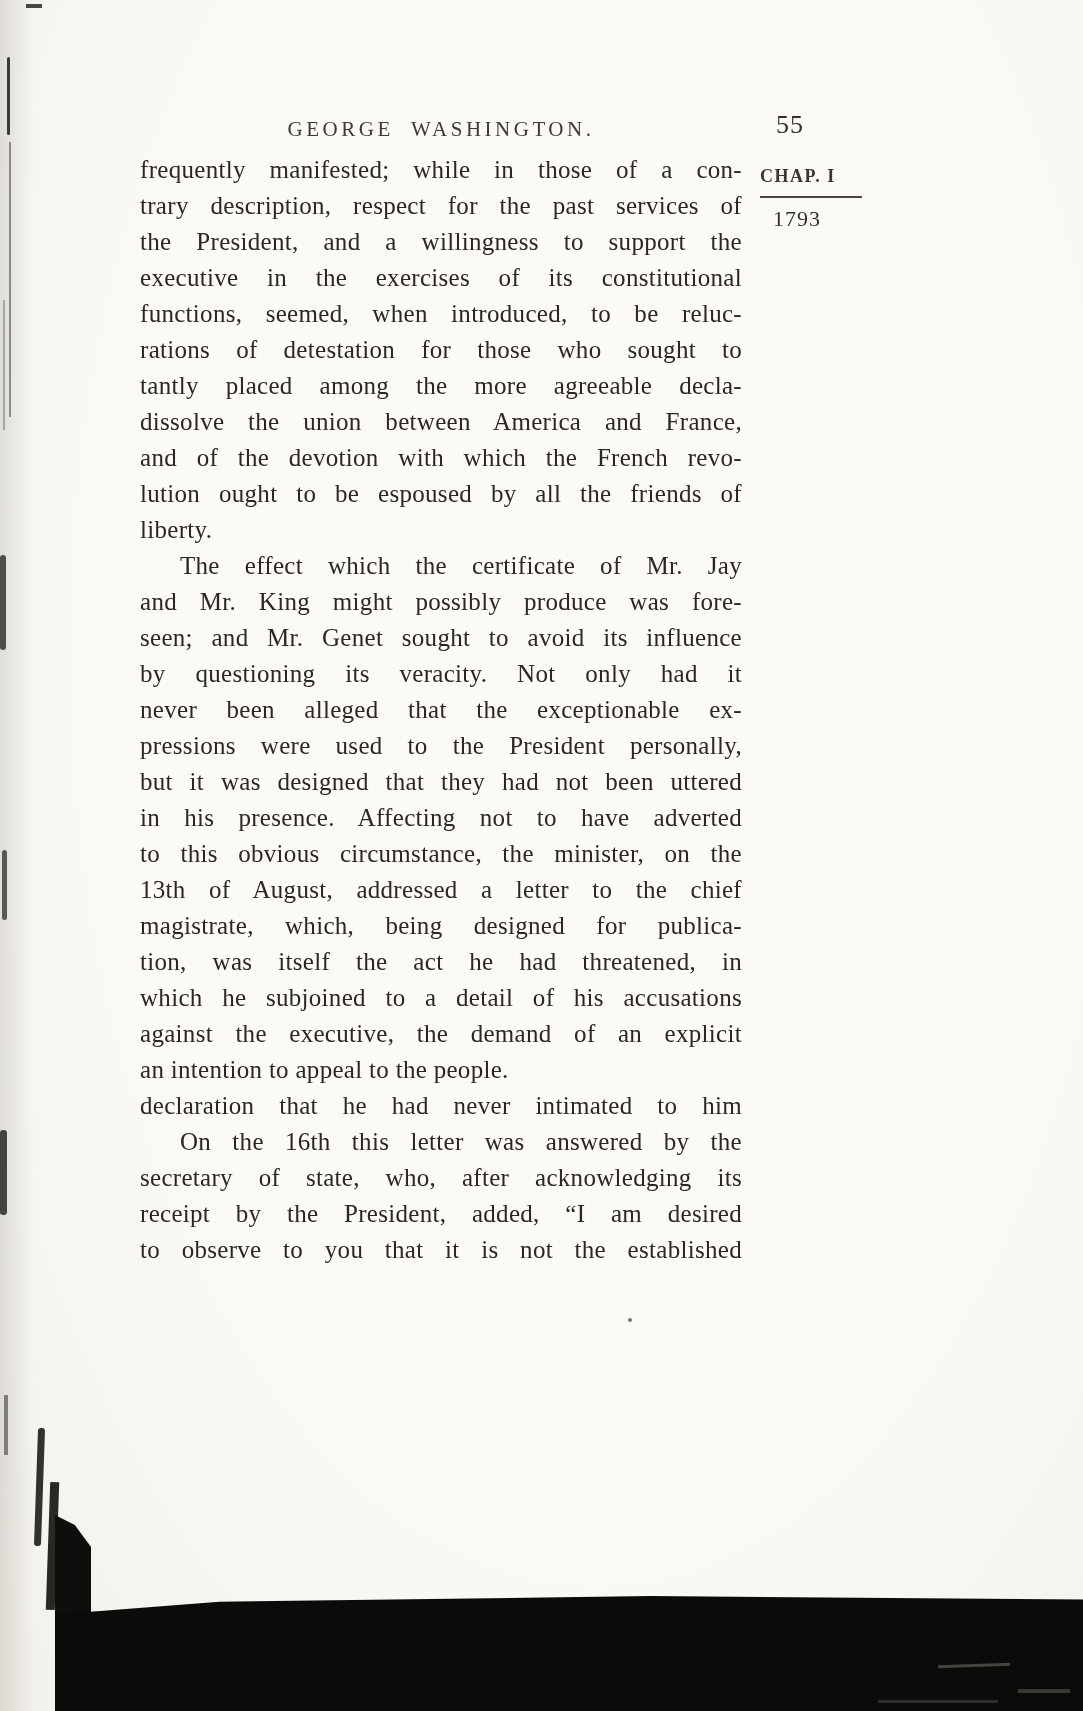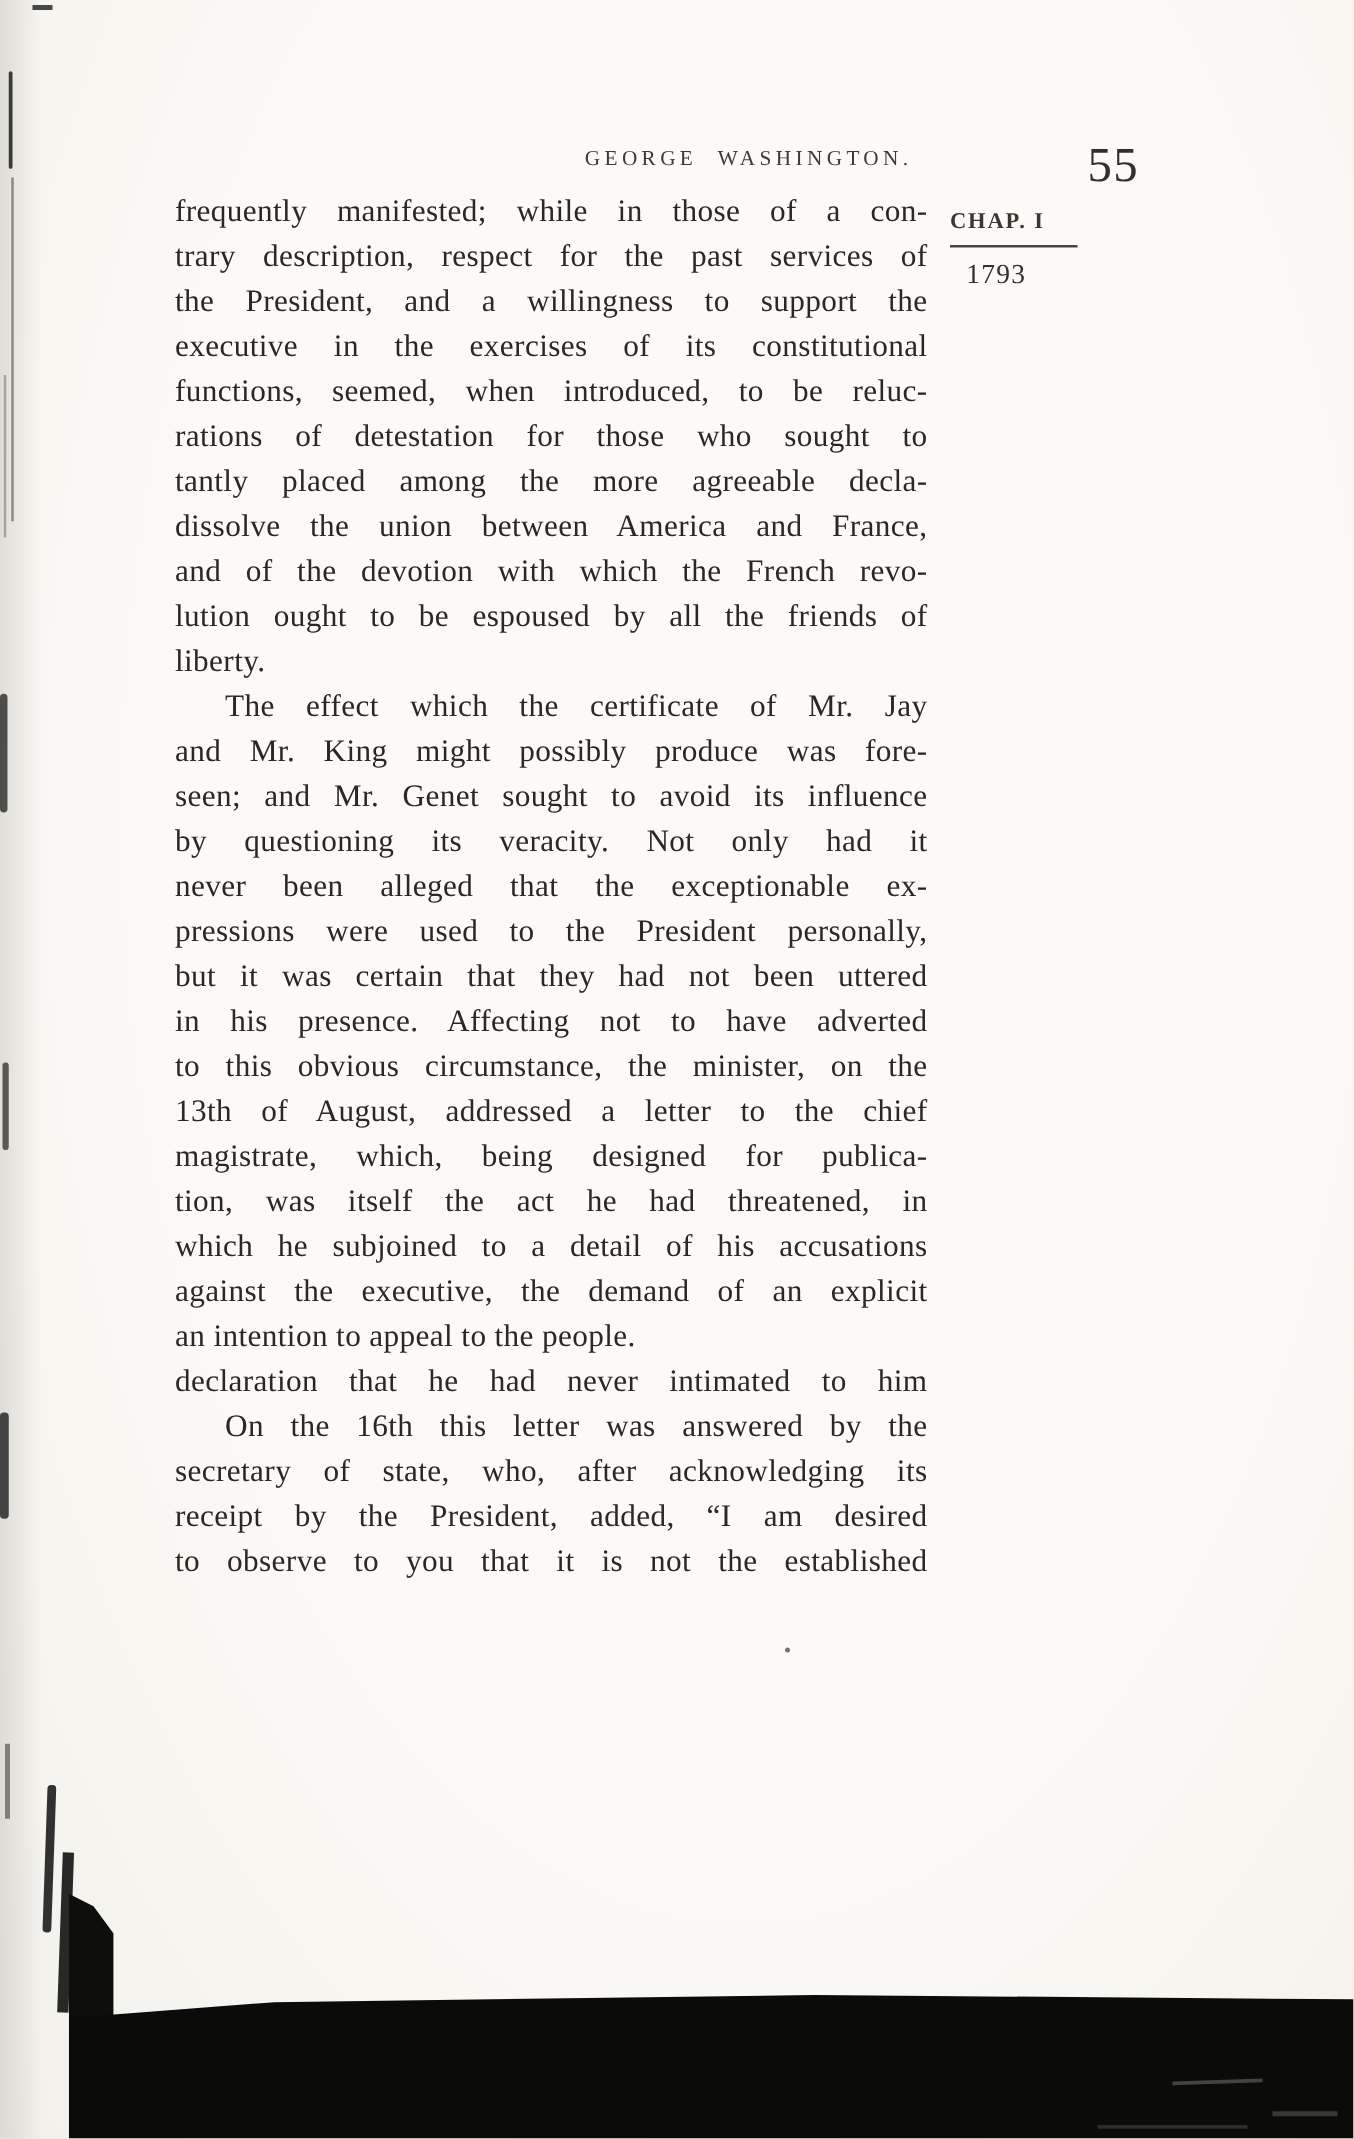--- a/index.html
+++ b/index.html
@@ -15,28 +15,28 @@
     overflow: hidden;
     background: radial-gradient(ellipse at 55% 38%, #fbfaf6 55%, #f2f0ea 100%);
     color: var(--ink, #2b2823);
   }
   .edge-shadow {
     position: absolute; left: 0; top: 0; width: 34px; height: 100%;
     background: linear-gradient(90deg, rgba(60,55,45,0.13), rgba(60,55,45,0));
     pointer-events: none;
   }
   .running-header {
-    position: absolute; top: 117px; left: 128px; width: 602px;
-    text-align: right;
-    font-size: 17px; letter-spacing: 3.5px; word-spacing: 9px;
+    position: absolute; top: 117px; left: 140px; width: 602px;
+    text-align: center;
+    font-size: 21px; letter-spacing: 3.5px; word-spacing: 9px;
     color: #3e3b35;
   }
   .page-number {
-    position: absolute; top: 110px; left: 870px;
-    font-size: 39px; color: #33302b; letter-spacing: 1px;
+    position: absolute; top: 110px; left: 776px;
+    font-size: 26px; color: #33302b; letter-spacing: 1px;
   }
   .text-block {
     position: absolute; top: 152px; left: 140px; width: 602px;
     font-size: 25px; letter-spacing: 0.3px; color: #2b2823;
   }
   .paragraph { margin: 0; }
   .line {
     height: 36px; line-height: 36px;
     white-space: nowrap;
   }
@@ -110,21 +110,21 @@
         <div class="line just">lution ought to be espoused by all the friends of</div>
         <div class="line">liberty.</div>
       </div>
       <div class="paragraph">
         <div class="line just indent">The effect which the certificate of Mr. Jay</div>
         <div class="line just">and Mr. King might possibly produce was fore-</div>
         <div class="line just">seen; and Mr. Genet sought to avoid its influence</div>
         <div class="line just"><span>by </span><span class="it">questioning its veracity.</span><span> Not only had it</span></div>
         <div class="line just">never been alleged that the exceptionable ex-</div>
         <div class="line just">pressions were used to the President personally,</div>
-        <div class="line just">but it was certain that they had not been uttered</div>
+        <div class="line just">but it was designed that they had not been uttered</div>
         <div class="line just">in his presence. Affecting not to have adverted</div>
         <div class="line just">to this obvious circumstance, the minister, on the</div>
         <div class="line just">13th of August, addressed a letter to the chief</div>
         <div class="line just">magistrate, which, being designed for publica-</div>
         <div class="line just">tion, was itself the act he had threatened, in</div>
         <div class="line just">which he subjoined to a detail of his accusations</div>
         <div class="line just">against the executive, the demand of an explicit</div>
         <div class="line">an intention to appeal to the people.</div>
         <div class="line just">declaration that he had never intimated to him</div>
       </div>

